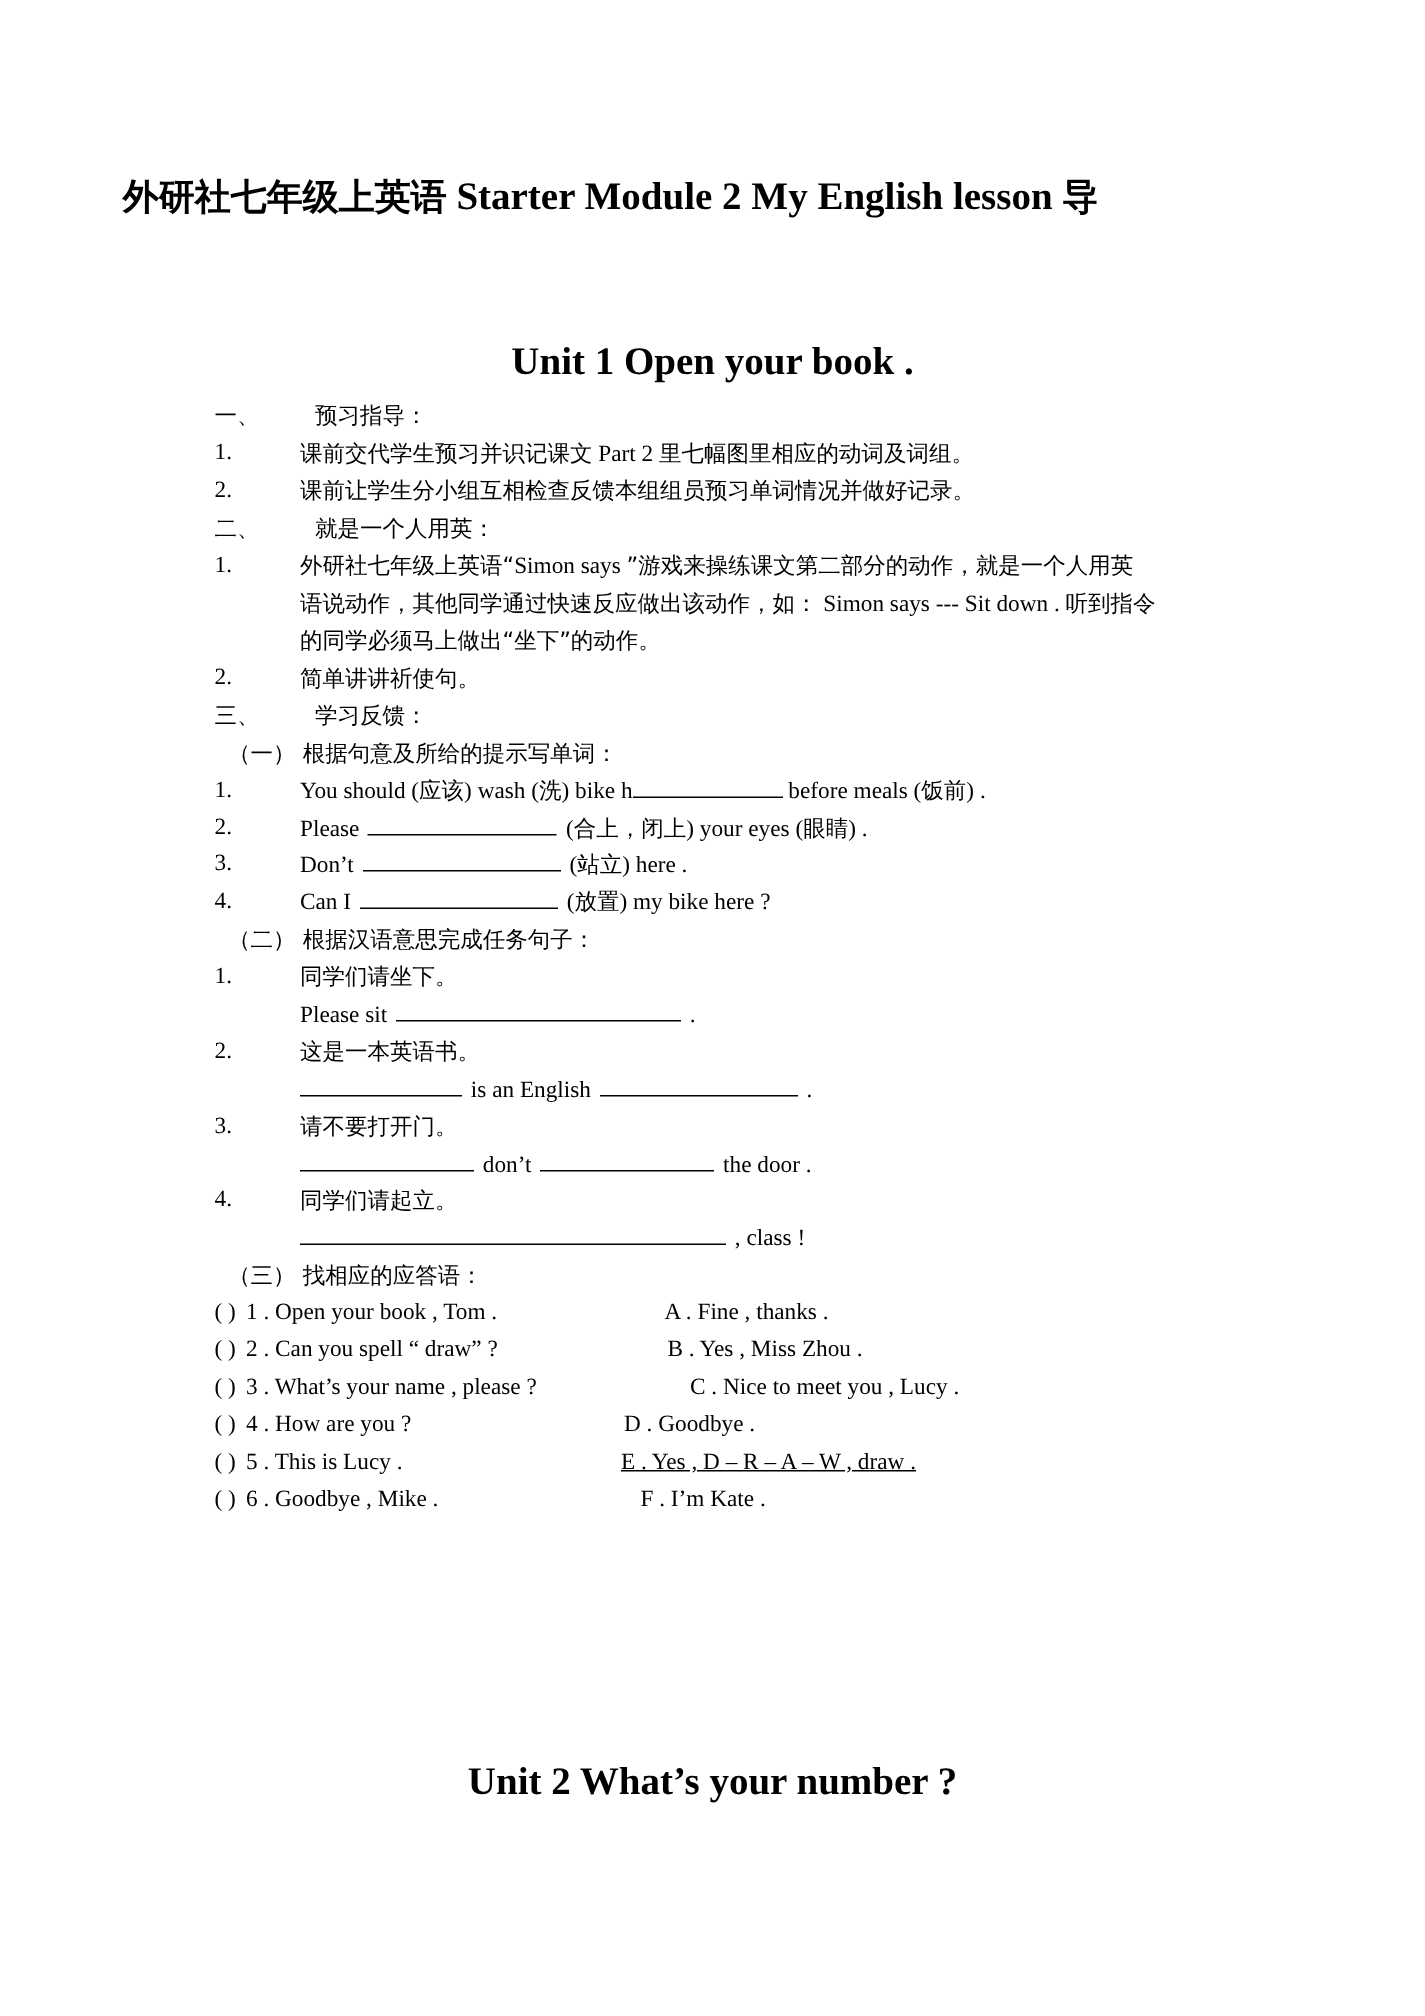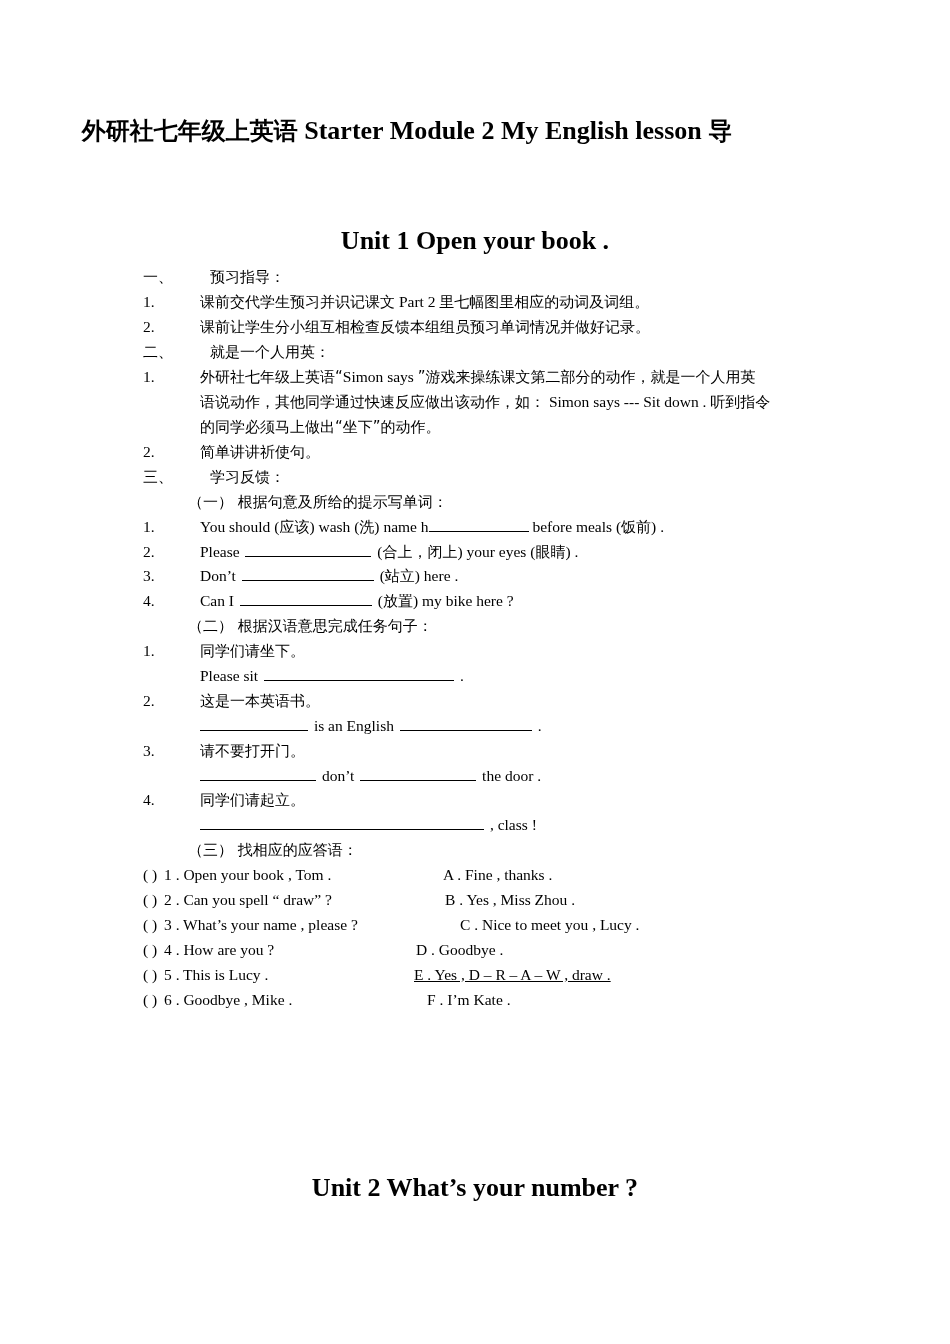--- a/index.html
+++ b/index.html
@@ -20,21 +20,21 @@
       font-weight: bold; font-size: 26px; line-height: 30px;
     }
     .line {
       position: absolute; font-size: 15.5px; line-height: 20px; white-space: nowrap;
     }
     .line .cjk { font-size: 15px; }
     .num { position: absolute; left: 143px; }
     .body-text { position: absolute; left: 172px; margin-left: 28px; }
     .sec-mark { position: absolute; left: 143px; }
     .sec-label { position: absolute; left: 210px; }
-    .sub-heading { position: absolute; left: 152px; margin-left: 36px; }
+    .sub-heading { position: absolute; left: 152px; }
     .blank {
       display: inline-block; border-bottom: 1px solid #000; height: 14px;
       vertical-align: baseline; margin: 0 2px;
     }
     .paren { position: absolute; left: 143px; }
     .q-text { position: absolute; left: 164px; }
     .ans { position: absolute; }
   </style>
 </head>
 <body>
@@ -83,21 +83,21 @@
     <span class="sec-mark cjk">三、</span>
     <span class="sec-label cjk">学习反馈：</span>
   </div>
 
   <div class="line" style="top:492px; left:0; width:950px;">
     <span class="sub-heading cjk">（一）  根据句意及所给的提示写单词：</span>
   </div>
   <div class="line" style="top:517px; left:0; width:950px;">
     <span class="num">1.</span>
     <span class="body-text">
-      <span>You should (</span><span class="cjk">应该</span><span>) wash (</span><span class="cjk">洗</span><span>) name h</span><span class="blank" style="width:100px; margin:0;"></span><span> before meals (</span><span class="cjk">饭前</span><span>) .</span>
+      <span>You should (</span><span class="cjk">应该</span><span>) wash (</span><span class="cjk">洗</span><span>) bike h</span><span class="blank" style="width:100px; margin:0;"></span><span> before meals (</span><span class="cjk">饭前</span><span>) .</span>
     </span>
   </div>
   <div class="line" style="top:542px; left:0; width:950px;">
     <span class="num">2.</span>
     <span class="body-text">
       <span>Please </span><span class="blank" style="width:126px;"></span><span> (</span><span class="cjk">合上，闭上</span><span>) your eyes (</span><span class="cjk">眼睛</span><span>) .</span>
     </span>
   </div>
   <div class="line" style="top:566px; left:0; width:950px;">
     <span class="num">3.</span>

